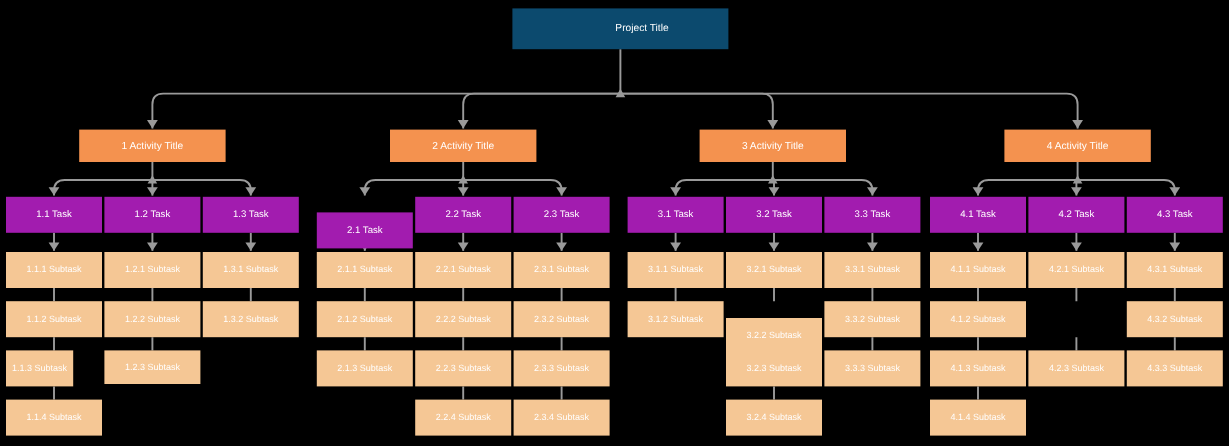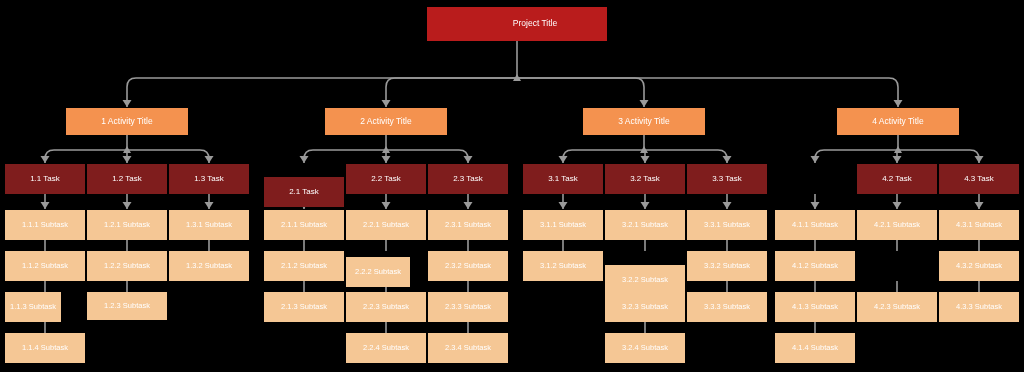--- a/index.html
+++ b/index.html
@@ -3,23 +3,23 @@
 <meta charset="utf-8">
 <style>
   html,body{margin:0;padding:0;background:#000;}
   body{width:1024px;height:372px;overflow:hidden;
        font-family:"Liberation Sans","DejaVu Sans",sans-serif;}
   #wbs{position:relative;width:1024px;height:372px;background:#000000;}
   #links{position:absolute;left:0;top:0;width:1024px;height:372px;}
   .node{position:absolute;box-sizing:border-box;display:flex;
         align-items:center;justify-content:center;text-align:center;
         color:#ffffff;line-height:1.1;}
-  .root{background:#b91c1c;font-size:8.5px;padding-left:36px;}
+  .root{background:#0c4a6e;font-size:8.5px;padding-left:36px;}
   .activity{background:#F4924F;font-size:8.5px;}
-  .task{background:#7f1d1d;font-size:8px;}
+  .task{background:#a21caf;font-size:8px;}
   .subtask{background:#F5C795;font-size:7.5px;}
 </style>
 </head>
 <body>
 
 <div id="wbs">
   <svg id="links">
       <path d="M517,41 L517,78" fill="none" stroke="#9a9a9a" stroke-width="1.6" stroke-linejoin="round" stroke-linecap="butt"></path>
       <polygon points="513,81 521,81 517,74" fill="#9a9a9a"></polygon>
       <path d="M517,78 L136,78 Q127,78 127,87 L127,107" fill="none" stroke="#9a9a9a" stroke-width="1.6" stroke-linejoin="round" stroke-linecap="butt"></path>
@@ -170,21 +170,21 @@
     </div>
     <div class="node subtask" style="left: 264px; top: 292px; width: 80px; height: 30px;">
       <span>2.1.3 Subtask</span>
     </div>
     <div class="node task" style="left: 346px; top: 164px; width: 80px; height: 30px;">
       <span>2.2 Task</span>
     </div>
     <div class="node subtask" style="left: 346px; top: 210px; width: 80px; height: 30px;">
       <span>2.2.1 Subtask</span>
     </div>
-    <div class="node subtask" style="left: 346px; top: 257px; width: 64px; height: 30px;">
+    <div class="node subtask" style="left: 346px; top: 251px; width: 80px; height: 30px;">
       <span>2.2.2 Subtask</span>
     </div>
     <div class="node subtask" style="left: 346px; top: 292px; width: 80px; height: 30px;">
       <span>2.2.3 Subtask</span>
     </div>
     <div class="node subtask" style="left: 346px; top: 333px; width: 80px; height: 30px;">
       <span>2.2.4 Subtask</span>
     </div>
     <div class="node task" style="left: 428px; top: 164px; width: 80px; height: 30px;">
       <span>2.3 Task</span>
@@ -235,20 +235,23 @@
       <span>3.3.1 Subtask</span>
     </div>
     <div class="node subtask" style="left: 687px; top: 251px; width: 80px; height: 30px;">
       <span>3.3.2 Subtask</span>
     </div>
     <div class="node subtask" style="left: 687px; top: 292px; width: 80px; height: 30px;">
       <span>3.3.3 Subtask</span>
     </div>
     <div class="node activity" style="left: 837px; top: 108px; width: 122px; height: 27px;">
       <span>4 Activity Title</span>
+    </div>
+    <div class="node task" style="left: 775px; top: 164px; width: 80px; height: 30px;">
+      <span>4.1 Task</span>
     </div>
     <div class="node subtask" style="left: 775px; top: 210px; width: 80px; height: 30px;">
       <span>4.1.1 Subtask</span>
     </div>
     <div class="node subtask" style="left: 775px; top: 251px; width: 80px; height: 30px;">
       <span>4.1.2 Subtask</span>
     </div>
     <div class="node subtask" style="left: 775px; top: 292px; width: 80px; height: 30px;">
       <span>4.1.3 Subtask</span>
     </div>

